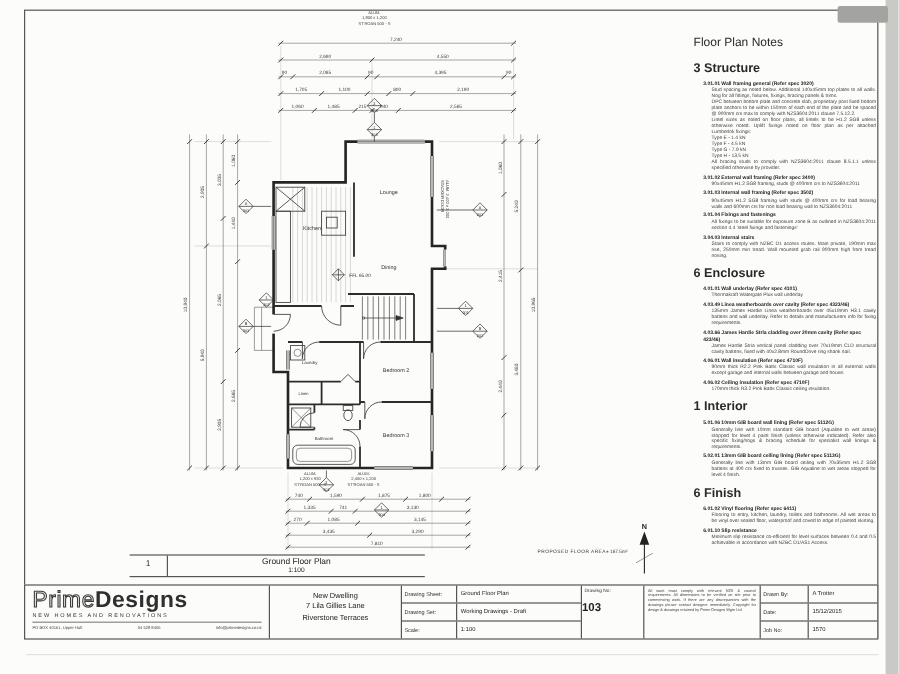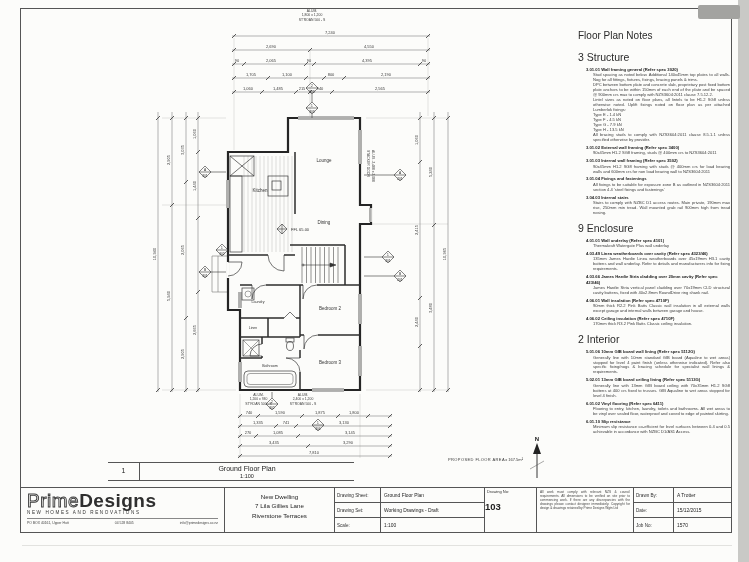--- a/index.html
+++ b/index.html
@@ -20,21 +20,21 @@
   .plantitle{position:absolute;left:108px;top:462px;width:246px;height:19px;
              border-top:1px solid #555;border-bottom:1px solid #555;display:flex;box-sizing:border-box;}
   .pt-num{width:32px;border-right:1px solid #555;text-align:center;font-size:7px;padding-top:4px;box-sizing:border-box;color:#222;}
   .pt-main{flex:1;text-align:center;padding-top:2px;color:#222;}
   .pt-name{font-size:7px;}
   .pt-scale{font-size:5.5px;margin-top:1px;}
 
   
   .notes{position:absolute;left:578px;top:30px;width:152px;color:#333;}
   .notes-title{font-size:10px;margin:0 0 10px 0;font-weight:normal;color:#2a2a2a;}
-  .notes-h2{font-size:10.5px;margin:7px 0 4px 0;font-weight:normal;color:#2a2a2a;}
+  .notes-h2{font-size:10.5px;margin:7px 0 4px 0;font-weight:bold;color:#2a2a2a;}
   .clause{margin:0 0 3px 8px;}
   .clause-head{font-size:4.2px;font-weight:bold;color:#222;line-height:1.25;}
   .clause-body{font-size:4.1px;color:#3d3d3d;line-height:1.22;margin-left:7px;white-space:pre-line;text-align:justify;}
 
   
   .titleblock{position:absolute;left:20px;top:487px;width:712px;height:46px;
               border:1px solid #555;box-sizing:border-box;display:flex;background:#fcfcfa;}
   .tb-cell{border-right:1px solid #555;box-sizing:border-box;height:100%;}
   .tb-logo{width:204px;padding:2px 6px 0 6px;}
   .logo-line{white-space:nowrap;}
@@ -342,21 +342,21 @@
     </div>
     <div class="clause">
       <div class="clause-head">3.01.04 Fixings and fastenings</div>
       <div class="clause-body">All fixings to be suitable for exposure zone B as outlined in NZS3604:2011 section 4.4 'steel fixings and fastenings'</div>
     </div>
     <div class="clause">
       <div class="clause-head">3.04.03 Internal stairs</div>
       <div class="clause-body">Stairs to comply with NZBC D1 access routes. Main private, 190mm max rise, 250mm min tread. Wall mounted grab rail 900mm high from tread nosing.</div>
     </div>
 
-    <div class="notes-h2">9 Enclosure</div>
+    <div class="notes-h2">6 Enclosure</div>
     <div class="clause">
       <div class="clause-head">4.01.01 Wall underlay (Refer spec 4101)</div>
       <div class="clause-body">Thermakraft Watergate Plus wall underlay</div>
     </div>
     <div class="clause">
       <div class="clause-head">4.03.49 Linea weatherboards over cavity (Refer spec 4323/46)</div>
       <div class="clause-body">135mm James Hardie Linea weatherboards over 45x19mm H3.1 cavity battens and wall underlay. Refer to details and manufacturers info for fixing requirements.</div>
     </div>
     <div class="clause">
       <div class="clause-head">4.03.66 James Hardie Stria cladding over 20mm cavity (Refer spec 423/46)</div>
@@ -364,30 +364,31 @@
     </div>
     <div class="clause">
       <div class="clause-head">4.06.01 Wall insulation (Refer spec 4710F)</div>
       <div class="clause-body">90mm thick R2.2 Pink Batts Classic wall insulation in all external walls except garage and internal walls between garage and house.</div>
     </div>
     <div class="clause">
       <div class="clause-head">4.06.02 Ceiling insulation (Refer spec 4710F)</div>
       <div class="clause-body">170mm thick R3.2 Pink Batts Classic ceiling insulation.</div>
     </div>
 
-    <div class="notes-h2">2 Interior</div>
+    <div class="notes-h2">1 Interior</div>
     <div class="clause">
       <div class="clause-head">5.01.06 10mm GIB board wall lining (Refer spec 5112G)</div>
       <div class="clause-body">Generally line with 10mm standard GIB board (Aqualine to wet areas) stopped for level 4 paint finish (unless otherwise indicated). Refer also specific fixing/nogs &amp; bracing schedule for specialist wall linings &amp; requirements.</div>
     </div>
     <div class="clause">
       <div class="clause-head">5.02.01 13mm GIB board ceiling lining (Refer spec 5113G)</div>
       <div class="clause-body">Generally line with 13mm GIB board ceiling with 70x35mm H1.2 SG8 battens at 400 crs fixed to trusses. GIB Aqualine to wet areas stopped for level 4 finish.</div>
     </div>
 
+    <div class="notes-h2">6 Finish</div>
     <div class="clause">
       <div class="clause-head">6.01.02 Vinyl flooring (Refer spec 6411)</div>
       <div class="clause-body">Flooring to entry, kitchen, laundry, toilets and bathrooms. All wet areas to be vinyl over sealed floor, waterproof and coved to edge of painted skirting.</div>
     </div>
     <div class="clause">
       <div class="clause-head">6.01.10 Slip resistance</div>
       <div class="clause-body">Minimum slip resistance co-efficient for level surfaces between 0.4 and 0.5 achievable in accordance with NZBC D1/AS1 Access.</div>
     </div>
   </div>
 

